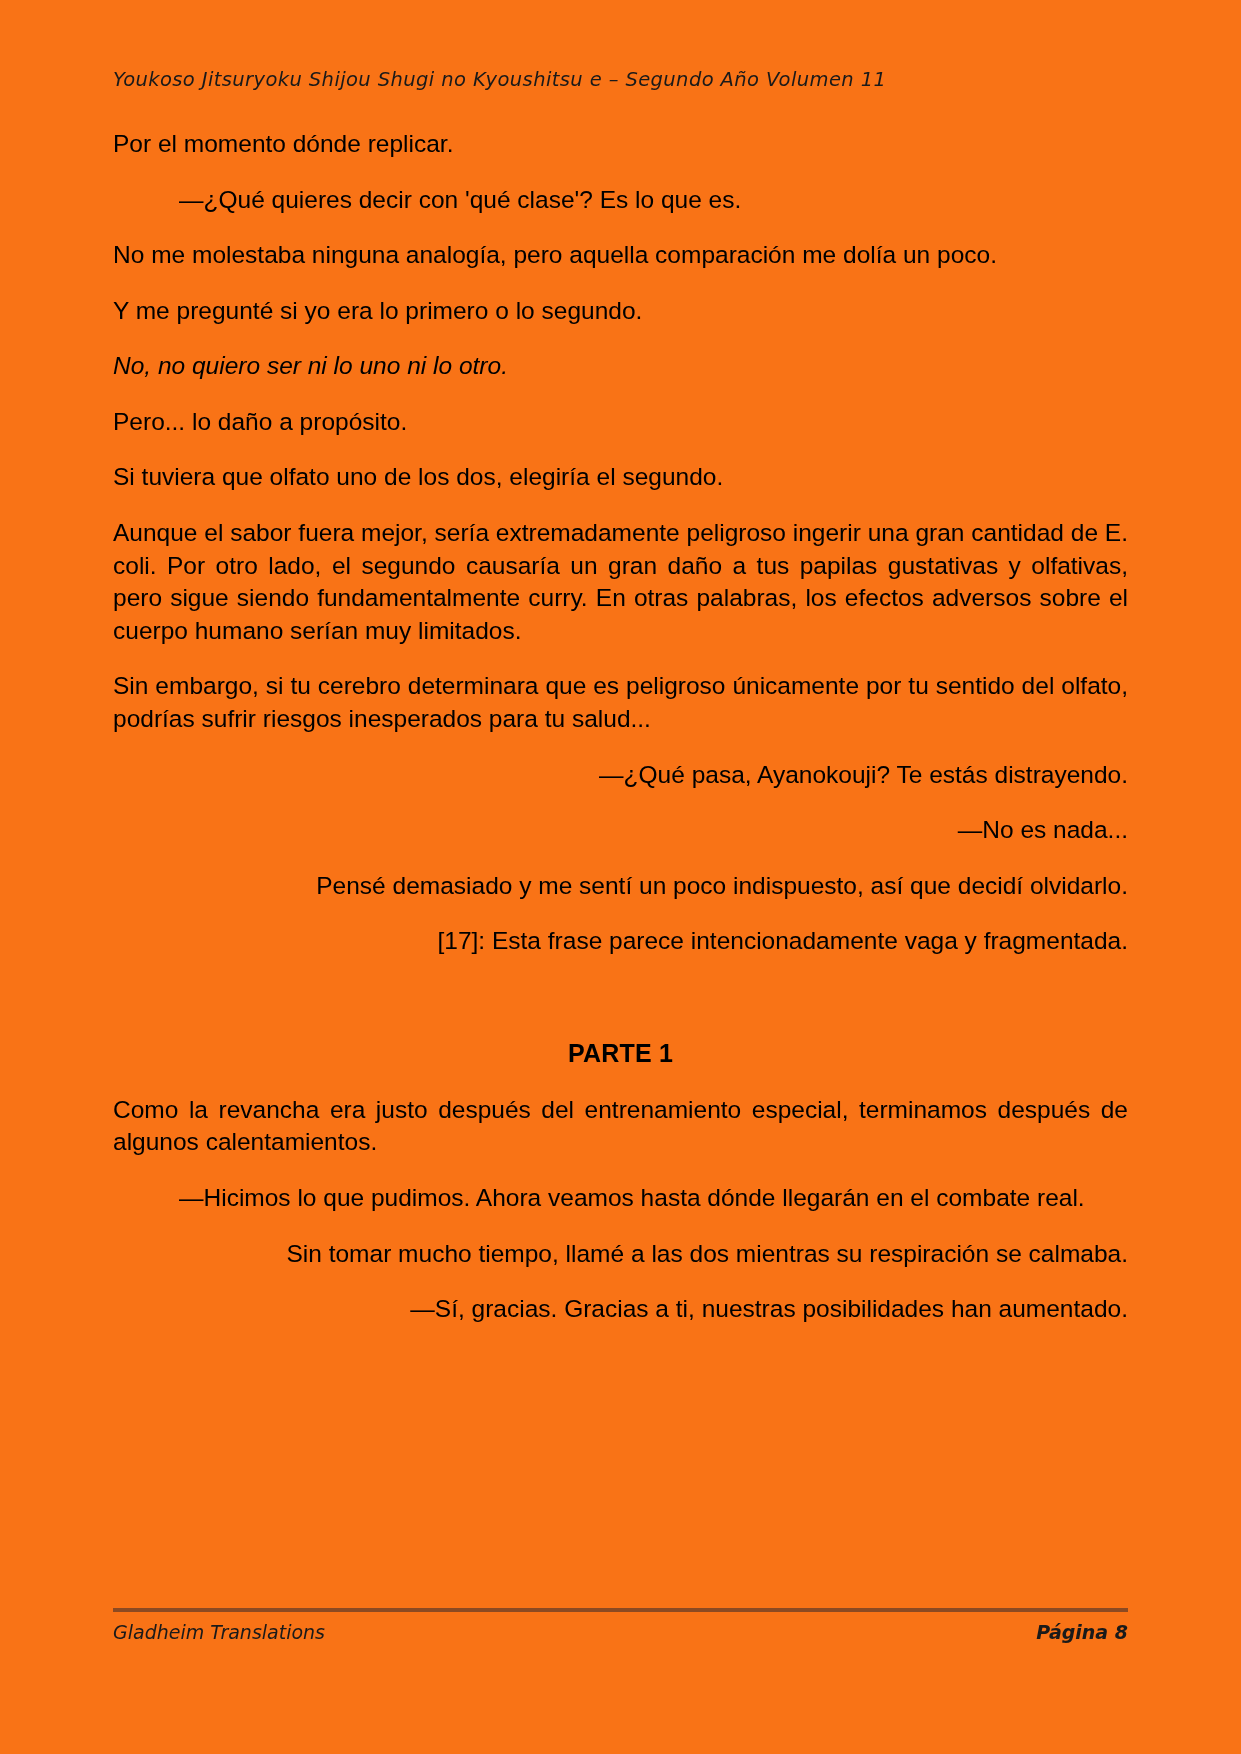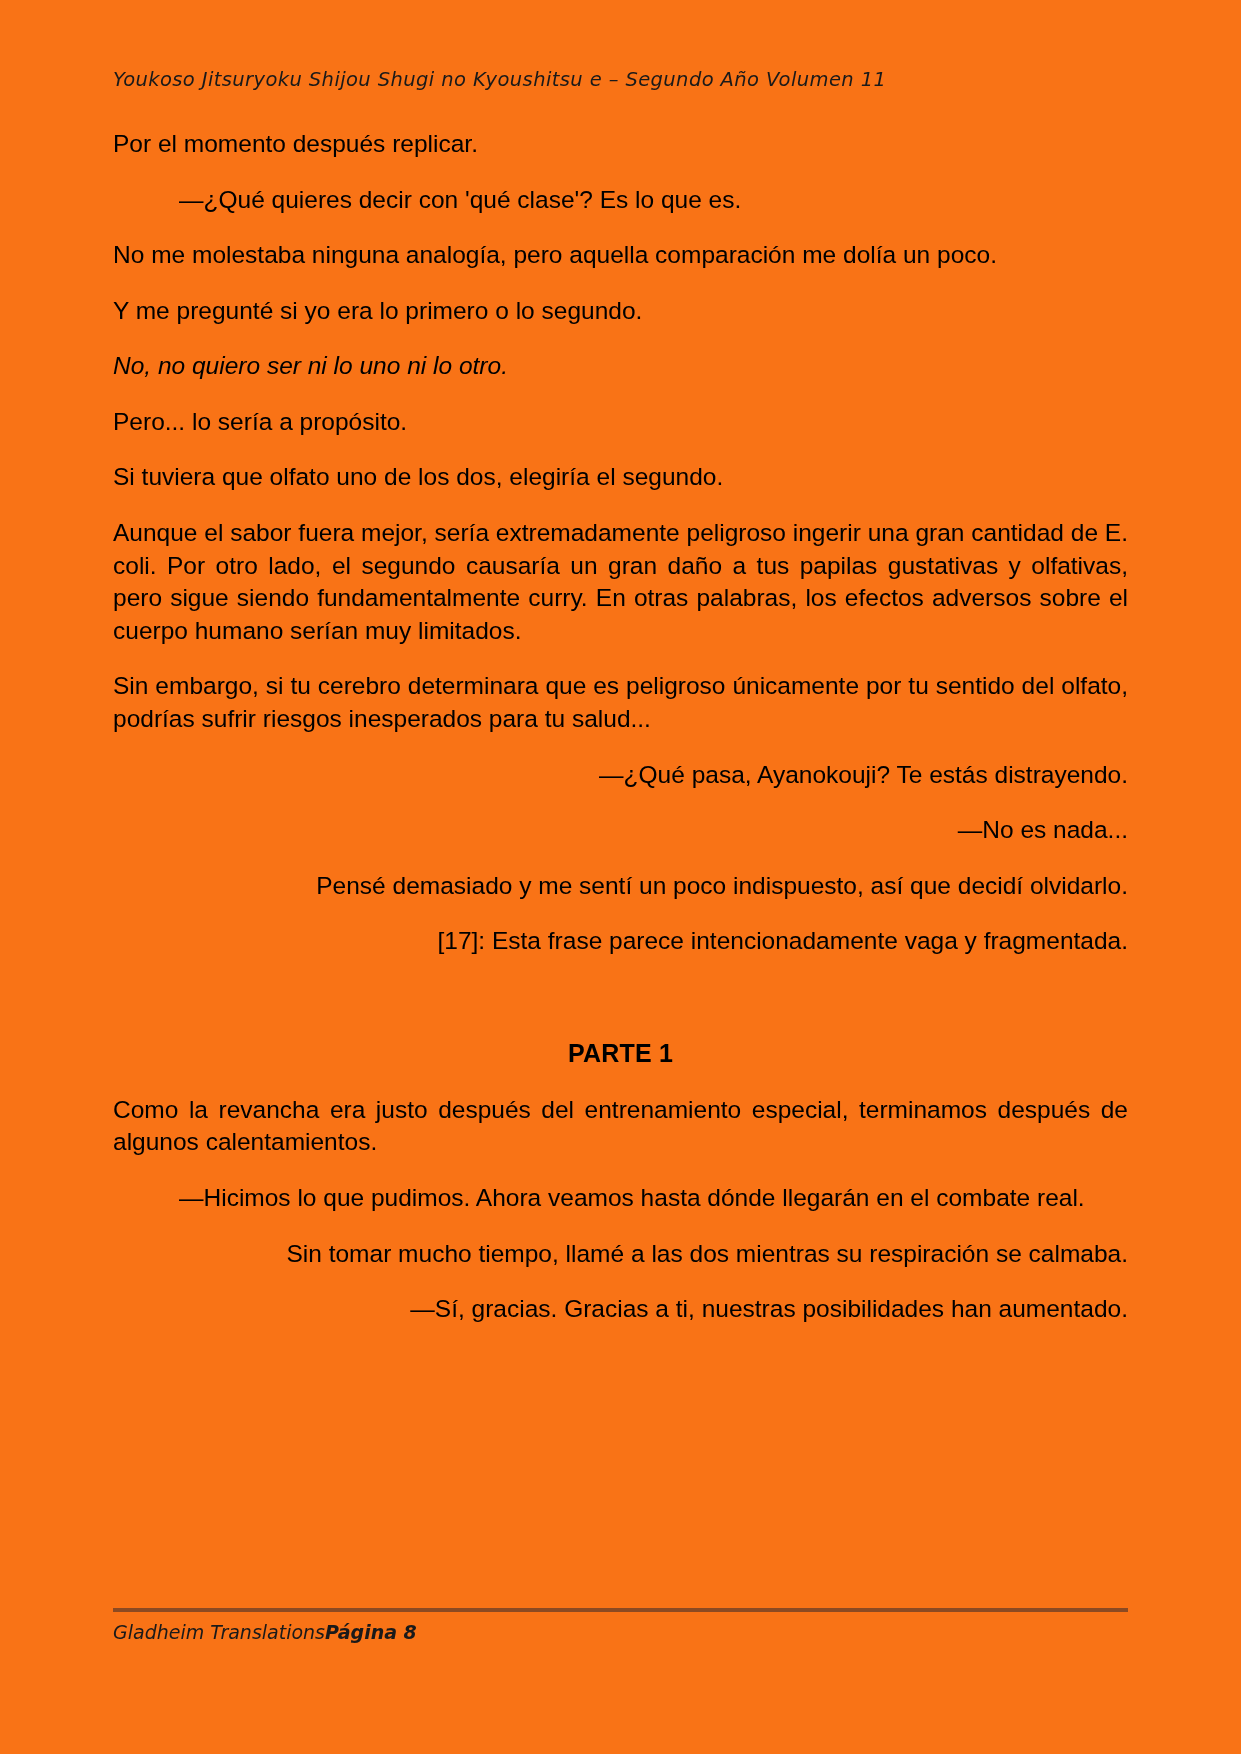--- a/index.html
+++ b/index.html
@@ -66,44 +66,45 @@
     width: 1015px;
     height: 4px;
     background: #8c4a22;
   }
   .footer {
     position: absolute;
     left: 113px;
     top: 1621px;
     width: 1015px;
     display: flex;
+    justify-content: space-between;
     align-items: baseline;
     font-family: "DejaVu Sans", sans-serif;
     font-style: italic;
     font-size: 19px;
     color: #1a1a1a;
   }
   .footer-right {
     font-weight: bold;
   }
 </style>
 </head>
 <body>
 
 <div class="page">
 
   <div class="header">Youkoso Jitsuryoku Shijou Shugi no Kyoushitsu e – Segundo Año Volumen 11</div>
 
   <div class="content">
-    <p>Por el momento después replicar.</p>
+    <p>Por el momento dónde replicar.</p>
     <p class="indent">—¿Qué quieres decir con 'qué clase'? Es lo que es.</p>
     <p>No me molestaba ninguna analogía, pero aquella comparación me dolía un poco.</p>
     <p>Y me pregunté si yo era lo primero o lo segundo.</p>
     <p class="italic">No, no quiero ser ni lo uno ni lo otro.</p>
-    <p>Pero... lo sería a propósito.</p>
+    <p>Pero... lo daño a propósito.</p>
     <p>Si tuviera que olfato uno de los dos, elegiría el segundo.</p>
     <p>Aunque el sabor fuera mejor, sería extremadamente peligroso ingerir una gran cantidad de E. coli. Por otro lado, el segundo causaría un gran daño a tus papilas gustativas y olfativas, pero sigue siendo fundamentalmente curry. En otras palabras, los efectos adversos sobre el cuerpo humano serían muy limitados.</p>
     <p>Sin embargo, si tu cerebro determinara que es peligroso únicamente por tu sentido del olfato, podrías sufrir riesgos inesperados para tu salud...</p>
     <p class="indent nojust">—¿Qué pasa, Ayanokouji? Te estás distrayendo.</p>
     <p class="indent nojust">—No es nada...</p>
     <p class="nojust">Pensé demasiado y me sentí un poco indispuesto, así que decidí olvidarlo.</p>
     <p class="nojust">[17]: Esta frase parece intencionadamente vaga y fragmentada.</p>
 
     <h2 class="part">PARTE 1</h2>
 

